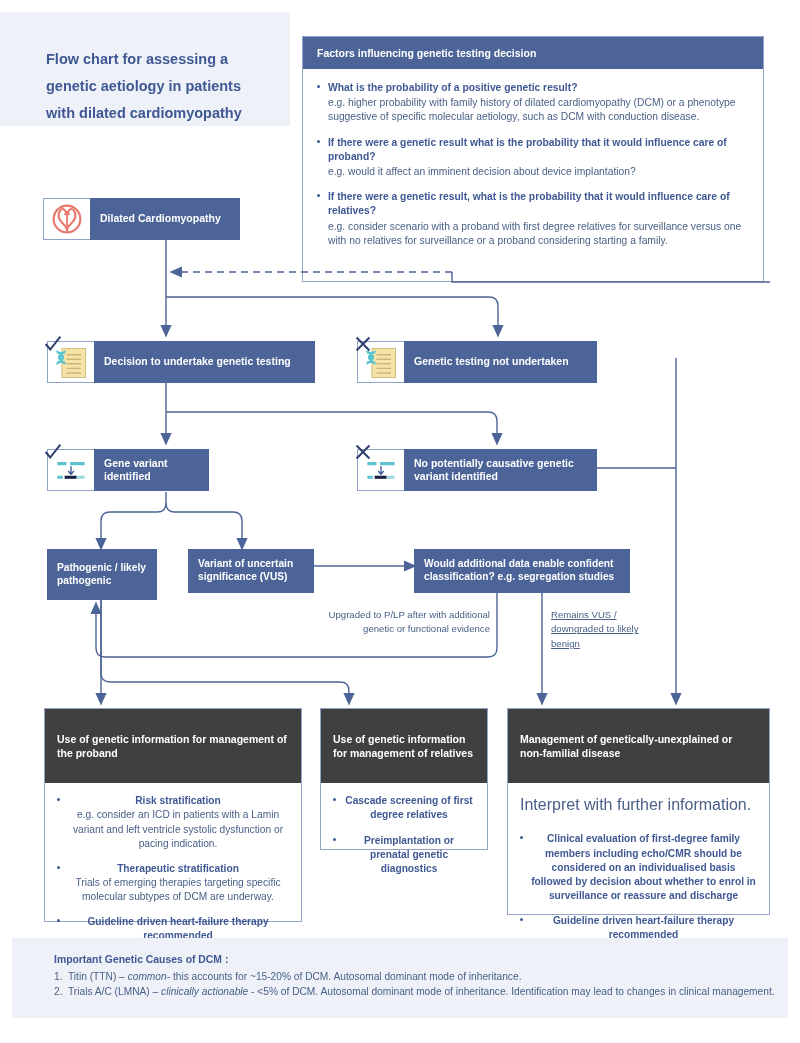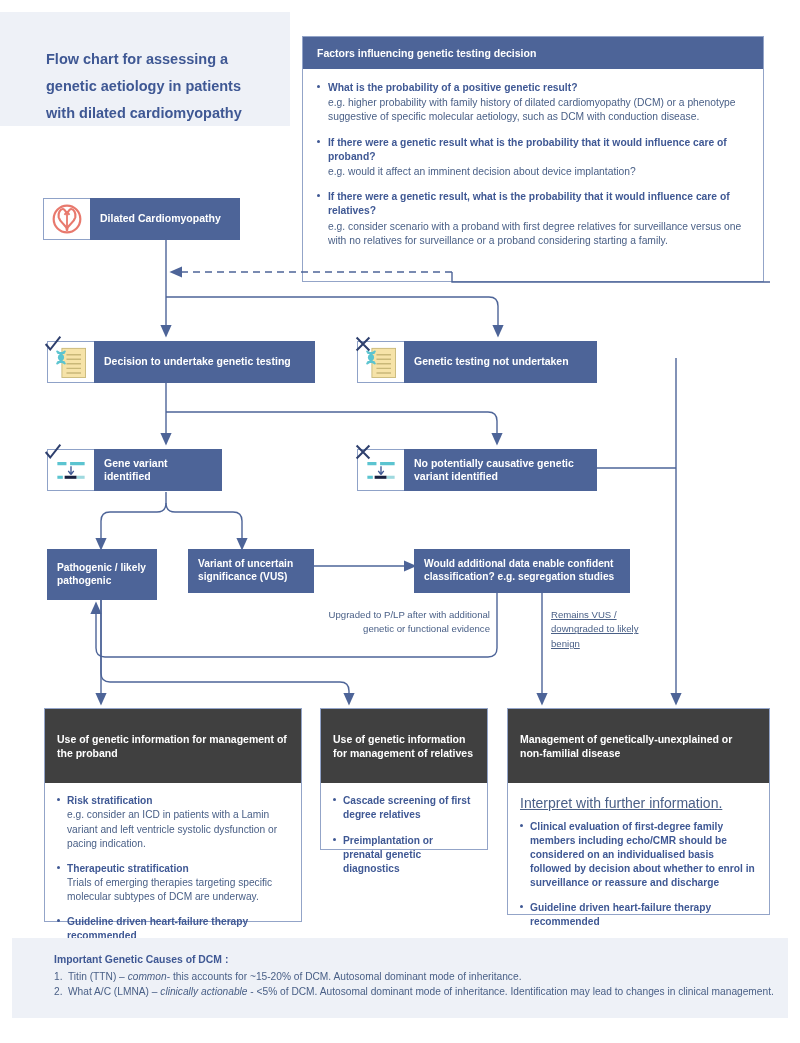--- a/index.html
+++ b/index.html
@@ -102,28 +102,28 @@
   }
   .panel-head {
     background: #404040;
     color: #fff;
     font-size: 10.5px;
     font-weight: bold;
     line-height: 1.35;
     padding: 23px 12px;
   }
   .panel-body { padding: 11px 12px 12px 12px; }
-  .bullet { position: relative; padding-left: 10px; margin-bottom: 11px; }
+  .bullet { position: relative; padding-left: 10px; margin-bottom: 11px; text-align: center; }
   .bullet .dot {
     position: absolute; left: 0; top: 4px;
     width: 3px; height: 3px; border-radius: 50%; background: #3f5894;
   }
   .bullet .b-title { color: #3f5894; font-weight: bold; font-size: 10.2px; line-height: 1.38; }
   .bullet .b-text { color: #4a6087; font-size: 10.2px; line-height: 1.38; }
-  .plain-text { color: #4a6087; font-size: 14px; line-height: 1.38; margin-bottom: 6px; text-decoration: underline; }
+  .plain-text { color: #4a6087; font-size: 16px; line-height: 1.38; margin-bottom: 16px; }
 
   
   .annot {
     color: #4a6087;
     font-size: 9.6px;
     line-height: 1.5;
   }
   .annot.right { text-align: right; }
 
   
@@ -274,21 +274,21 @@
           <circle cx="13" cy="17" r="3.4" fill="#5bc4d0"></circle>
         </svg>
         <svg class="mark" viewBox="0 0 24 24">
           <path d="M5 5 L19 19 M19 5 L5 19" fill="none" stroke="#2e3f6d" stroke-width="2.2"></path>
         </svg>
       </div>
       <span class="txt">Genetic testing not undertaken</span>
     </div>
   </div>
 
-  <div class="abs node" style="left:47px; top:449px; width:175px; height:42px;border-radius:7px;">
+  <div class="abs node" style="left:47px; top:449px; width:162px; height:42px;border-radius:7px;">
     <div class="bluebox" style="width:100%; height:100%;">
       <div class="iconbox">
         <svg viewBox="0 0 48 44" style="width:100%;height:100%">
           <rect x="6" y="5" width="36" height="34" fill="#ffffff" stroke="none"></rect>
           <g stroke="#5bc4d0" stroke-width="3.4">
             <path d="M9 15 H19 M23 15 H39"></path>
             <path d="M9 30 H15"></path>
           </g>
           <g stroke="#9fd9df" stroke-width="3.4">
             <path d="M30 30 H39"></path>
@@ -393,18 +393,18 @@
 
   <div class="abs" id="footer">
     <div id="footer-inner">
       <div id="footer-title">Important Genetic Causes of DCM :</div>
       <div class="foot-item">
         <span class="num">1.</span>
         <span>Titin (TTN) – </span><em>common</em><span>- this accounts for ~15-20% of DCM. Autosomal dominant mode of inheritance.</span>
       </div>
       <div class="foot-item">
         <span class="num">2.</span>
-        <span>What A/C (LMNA) – </span><em>clinically actionable</em><span> - &lt;5% of DCM. Autosomal dominant mode of inheritance. Identification may lead to changes in clinical management.</span>
+        <span>Trials A/C (LMNA) – </span><em>clinically actionable</em><span> - &lt;5% of DCM. Autosomal dominant mode of inheritance. Identification may lead to changes in clinical management.</span>
       </div>
     </div>
   </div>
 
 </div>
 
 </body></html>

